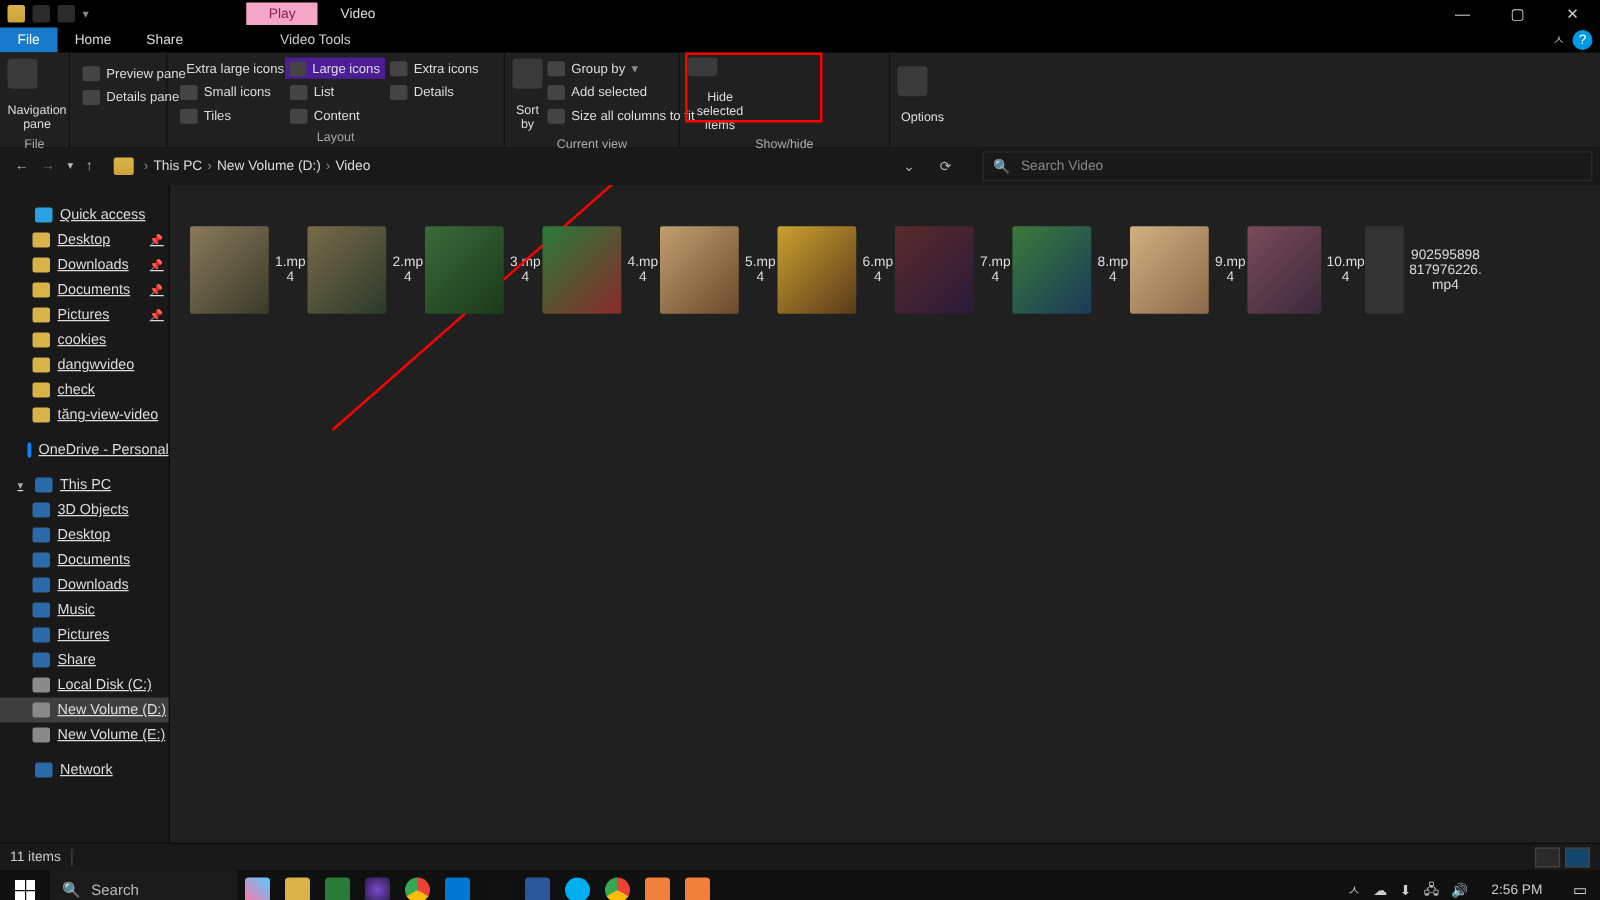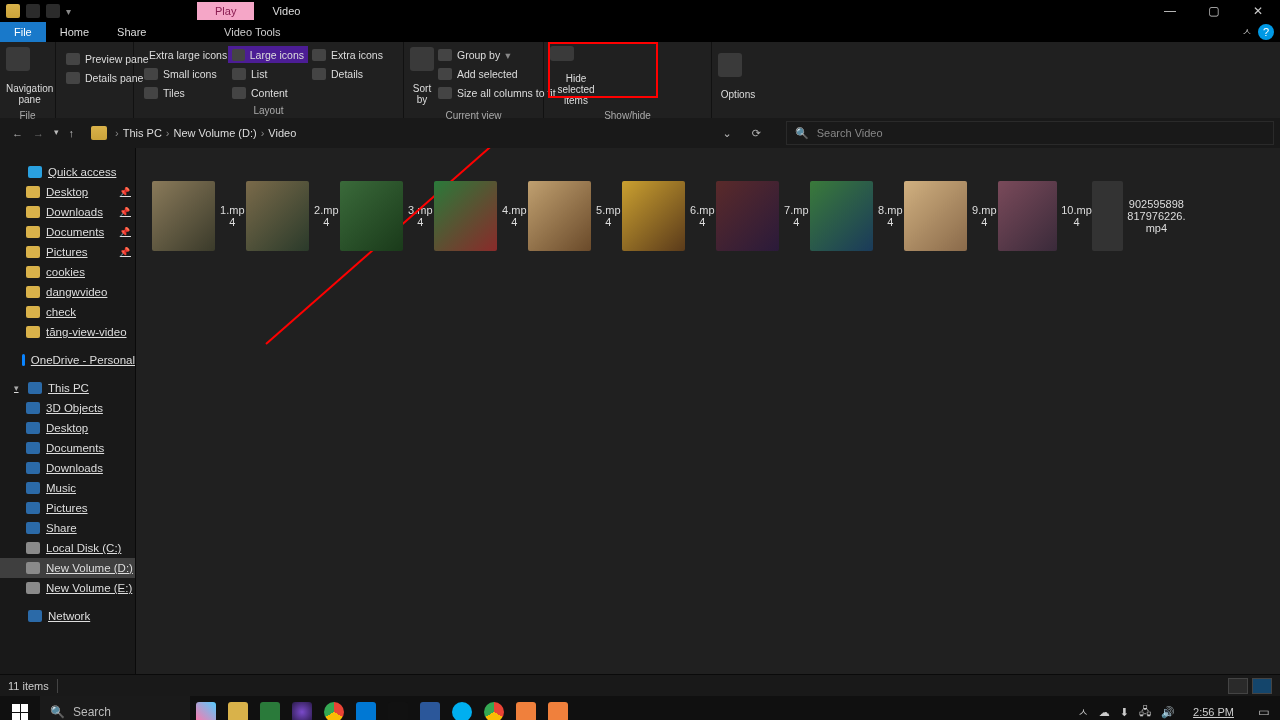--- a/index.html
+++ b/index.html
@@ -89,21 +89,21 @@
 .taskbar { height:32px; background:#101010; display:flex; align-items:center; font-size:12px; }
 .taskbar .start { width:40px; height:32px; display:flex; align-items:center; justify-content:center; }
 .taskbar .win-logo { width:16px; height:16px; display:grid; grid-template:1fr 1fr/1fr 1fr; gap:1px; }
 .taskbar .win-logo div { background:#fff; }
 .taskbar .search { flex:0 0 150px; background:#1a1a1a; height:32px; display:flex; align-items:center; gap:8px; padding:0 10px; color:#bbb; border:none; margin:0;}
 .taskbar .apps { display:flex; }
 .taskbar .apps .app { width:32px; height:32px; display:flex; align-items:center; justify-content:center; position:relative; }
 .taskbar .apps .app.active::after { content:""; position:absolute; bottom:0; left:4px; right:4px; height:2px; background:#76b9ed; }
 .taskbar .apps .app .ai { width:20px; height:20px; border-radius:3px; }
 .taskbar .tray { margin-left:auto; display:flex; align-items:center; gap:10px; padding:0 6px; color:#ccc; font-size:11px; }
-.taskbar .clock { padding:0 8px;text-decoration:underline; }
+.taskbar .clock { padding:0 8px; }
 .taskbar .notif { width:32px; height:32px; display:flex; align-items:center; justify-content:center; }
 </style>
 </head>
 <body>
 
 <div class="titlebar">
   <div class="qat">
     <div class="folder-ico"></div>
     <div class="small-ico"></div>
     <div class="small-ico"></div>

